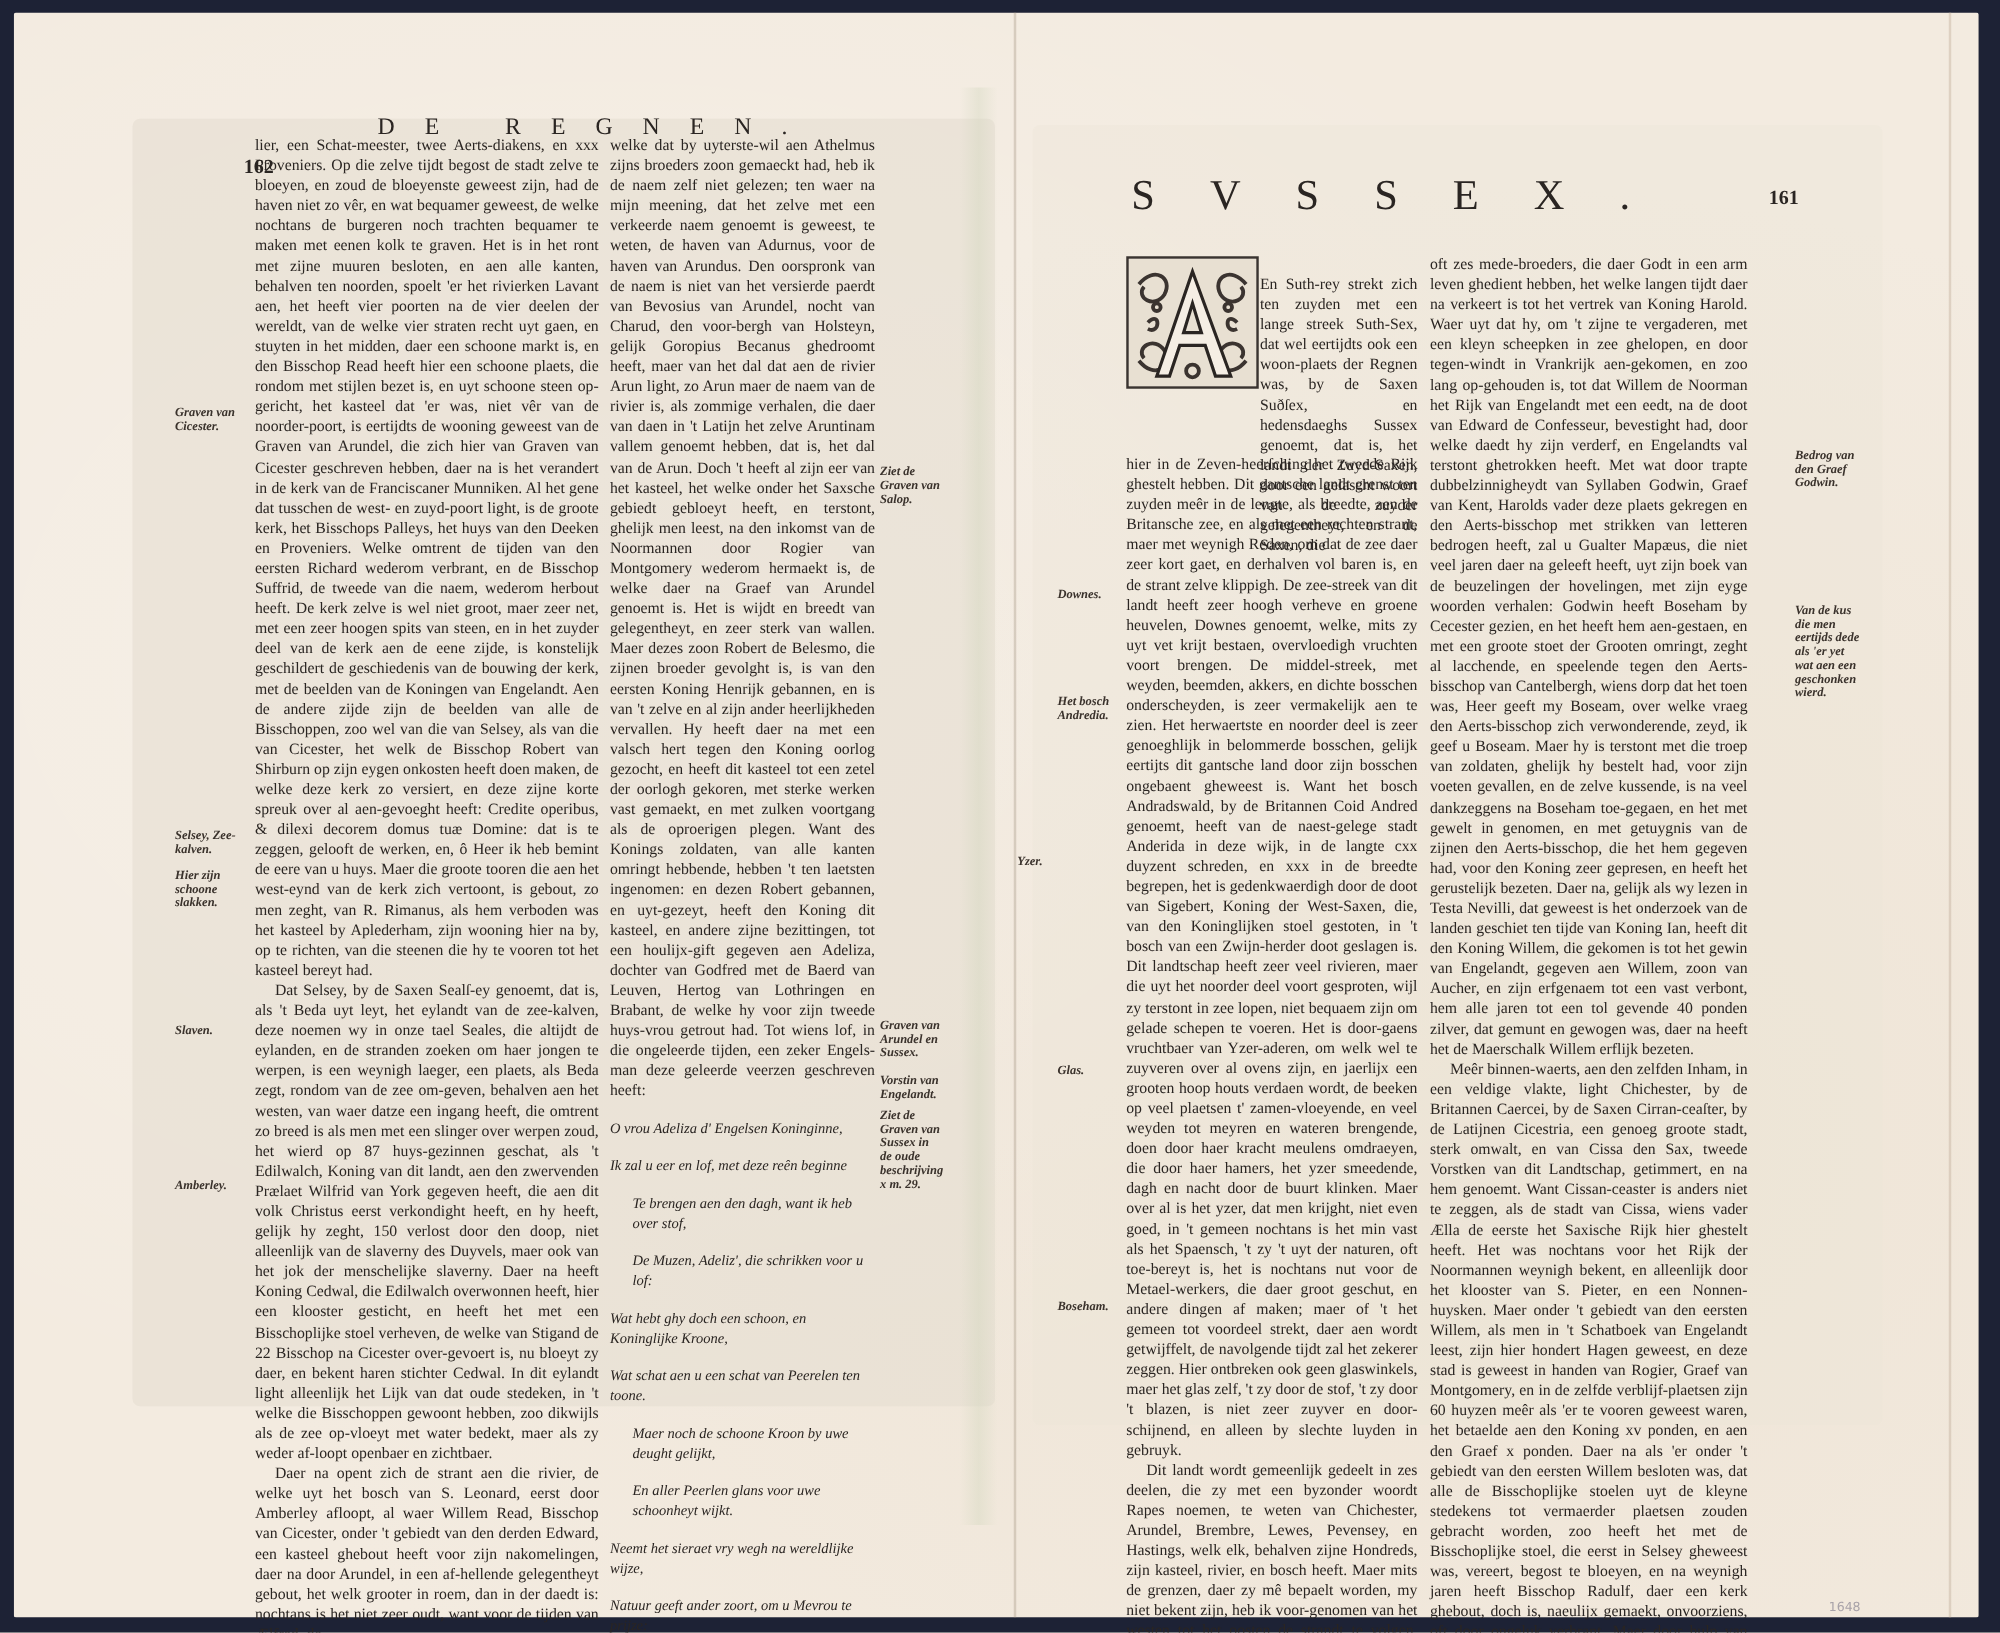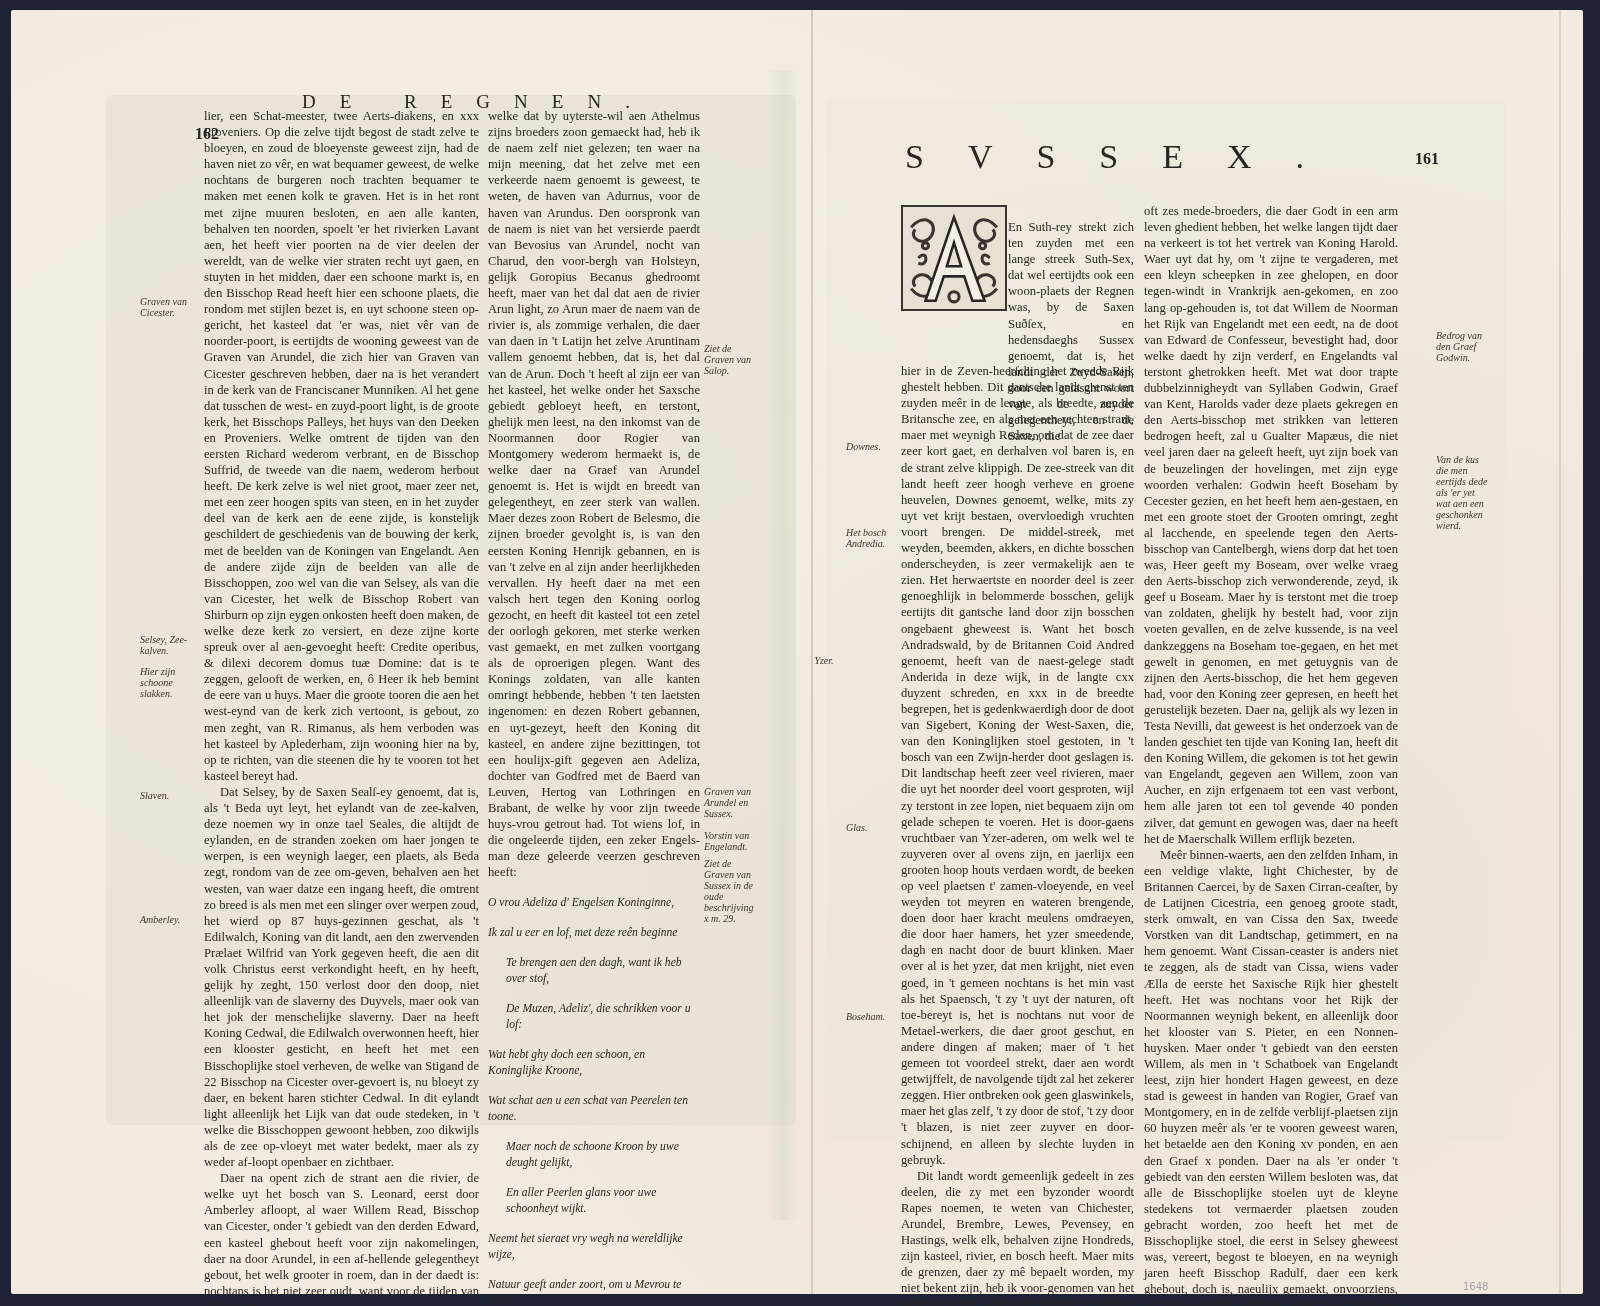--- a/index.html
+++ b/index.html
@@ -51,21 +51,21 @@
     text-align: justify;
   }
   .col p { margin: 0; }
   .col p + p { text-indent: 16px; }
   .col .verse { font-style: italic; font-size: 11.6px; line-height: 16px; margin: 0; text-align: left; }
   .col .verse span { display: block; margin-top: 14px; }
   .col .verse span.ind { padding-left: 18px; }
 
   .note {
     position: absolute; font-style: italic; font-size: 10px; line-height: 11px;
-    font-weight: normal; color: #3a322c;
+    font-weight: bold; color: #3a322c; margin-top: 29px;
   }
 
   .initial {
     position: absolute; left: 901px; top: 205px; width: 102px; height: 102px;
     background: #f5eee4;
     border: 2px solid #3a3430;
   }
   .initial svg { width: 100%; height: 100%; display: block; }
   .pencil { position: absolute; font-size: 10px; color: #a8a2a8; font-family: "DejaVu Sans", sans-serif; }
 </style>

